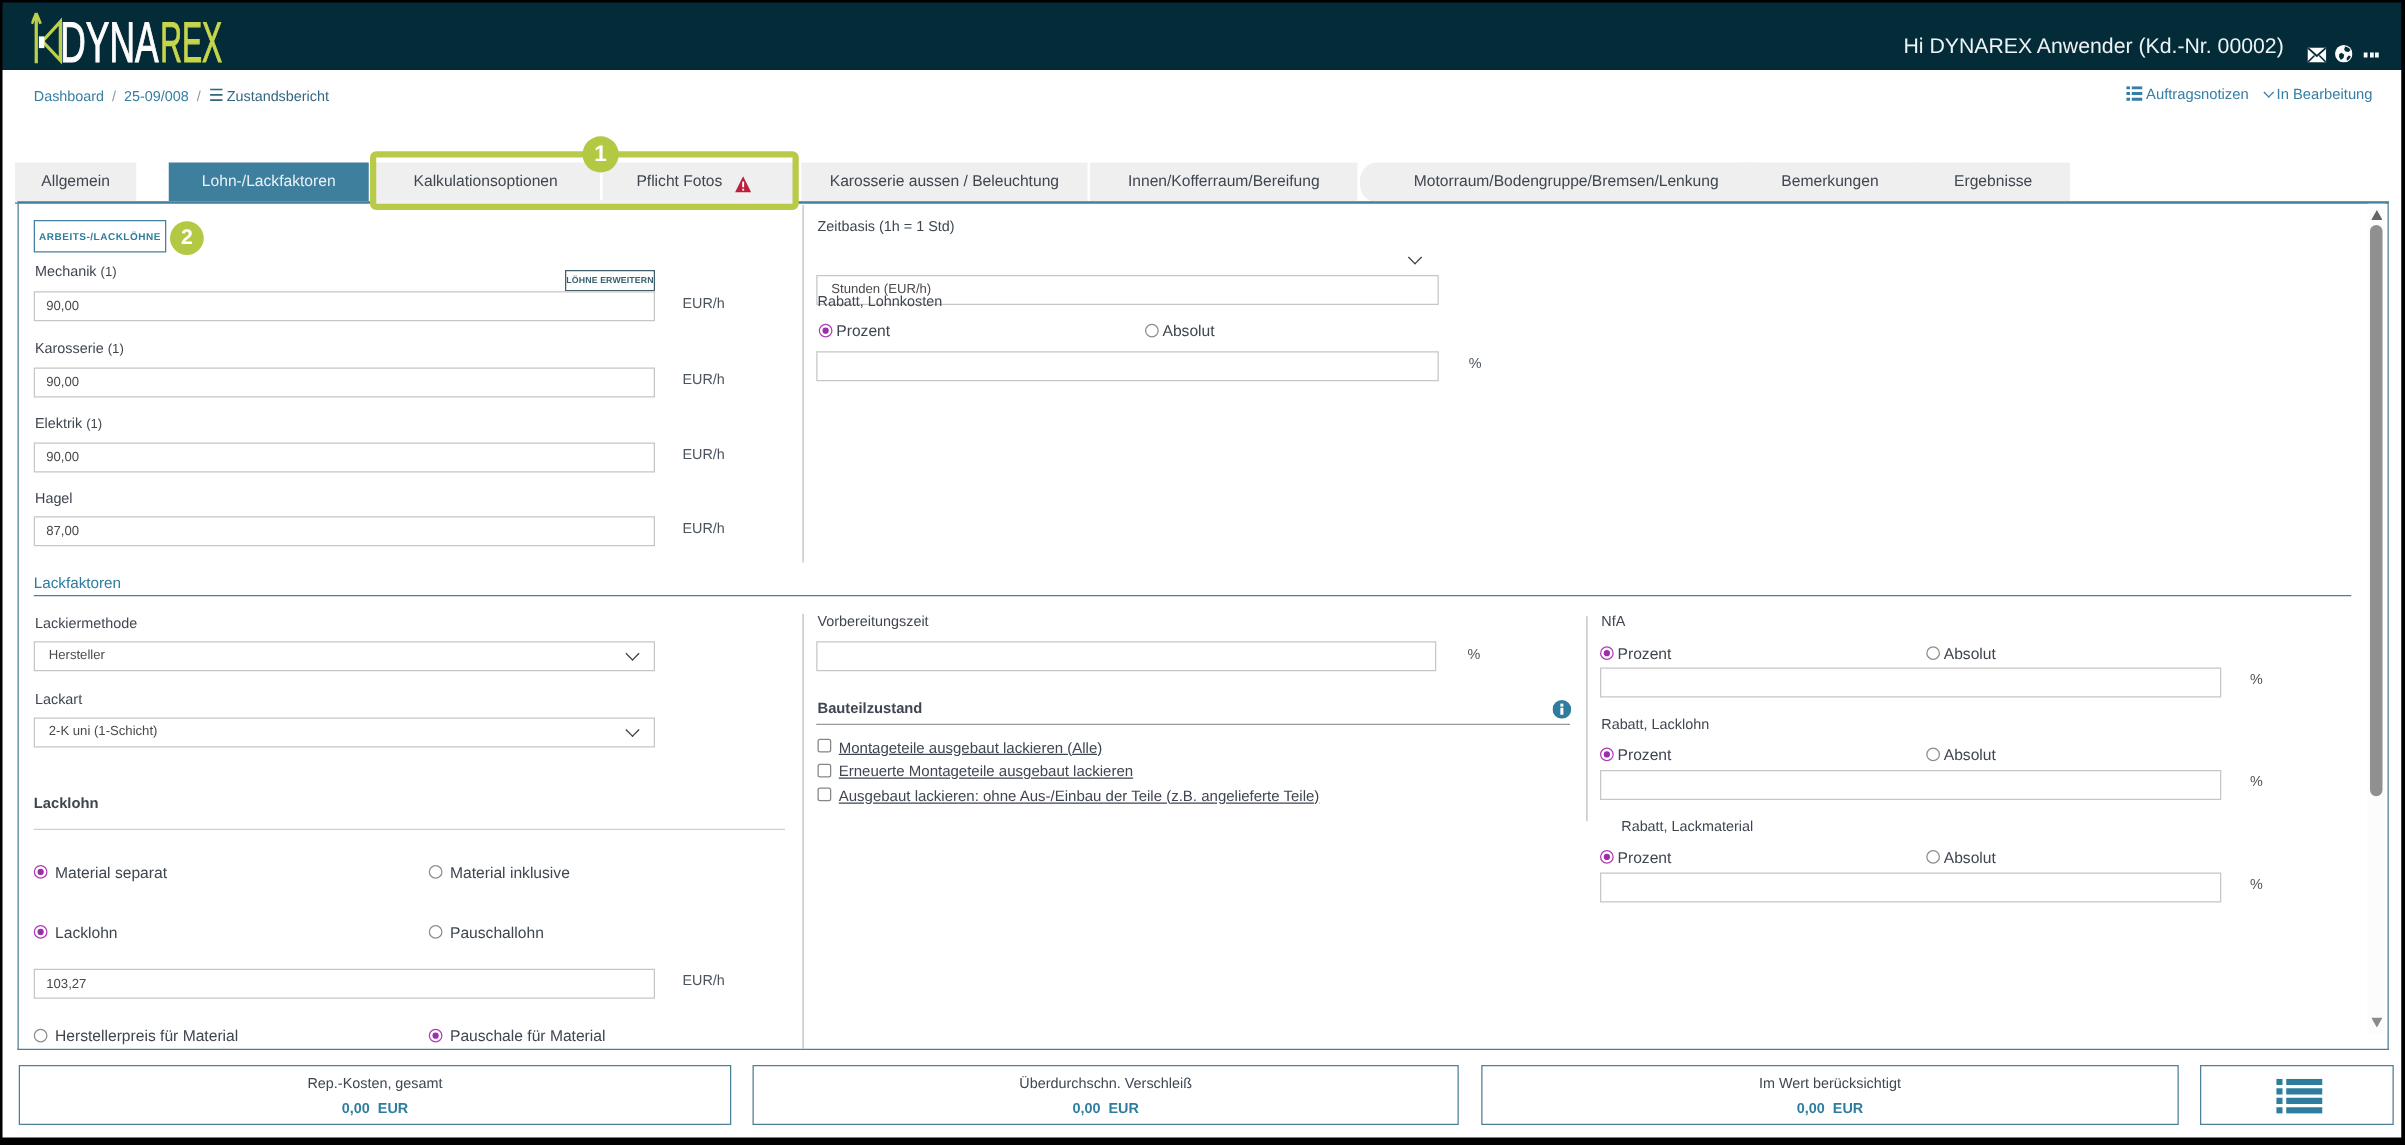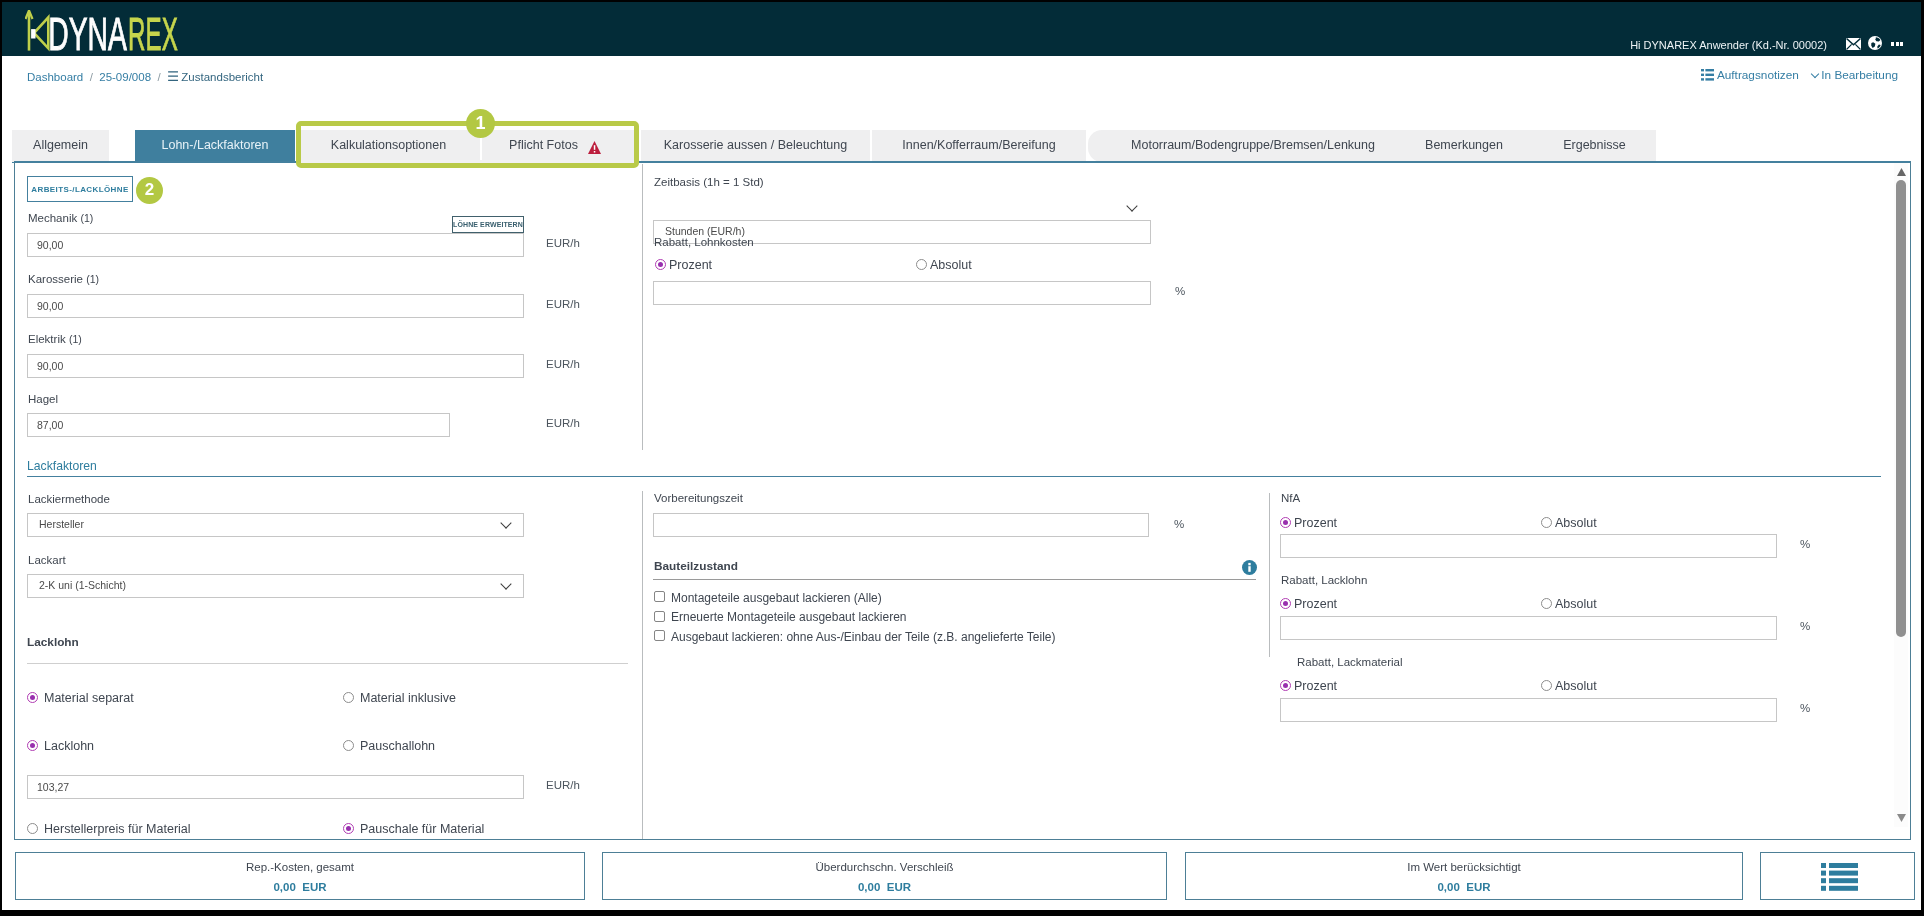--- a/index.html
+++ b/index.html
@@ -5,21 +5,21 @@
 <style>
   * { margin:0; padding:0; box-sizing:border-box; }
   html,body { width:1924px; height:916px; overflow:hidden; }
   body { background:#000; font-family:"Liberation Sans", sans-serif; position:relative; }
   .page { position:absolute; left:0; top:0; width:1924px; height:916px; background:#fff; overflow:hidden; }
   .frame { position:absolute; background:#010101; z-index:99; }
   .abs { position:absolute; }
 
   
   .header { position:absolute; left:0; top:0; width:100%; height:56px; background:#032c38; }
-  .hdr-user { position:absolute; right:97px; top:39px; color:#eef4f6; font-size:11px; }
+  .hdr-user { position:absolute; right:97px; top:27px; color:#eef4f6; font-size:17px; }
   
   .crumbs { position:absolute; left:27px; top:68px; font-size:11.5px; color:#8b9aa2; }
   .crumbs a { color:#357ea4; text-decoration:none; }
   .crumbs .cur { color:#33657f; }
   .topright { position:absolute; right:26px; top:68px; font-size:11.8px; color:#357ea4; }
 
   
   .tab { position:absolute; top:130px; height:32px; background:#efeff0; color:#3f4650;
          font-size:12.5px; line-height:31px; text-align:center; }
   .tab.active { background:#3f7f9e; color:#e8f3f8; }
@@ -43,21 +43,21 @@
   .hline { position:absolute; height:1px; }
   .bold15 { position:absolute; font-size:11.8px; font-weight:bold; color:#3f4650; }
 
   .radio { position:absolute; width:11px; height:11px; border-radius:50%;
            border:1px solid #8d8d8d; background:#fff; }
   .radio.on { border:1.5px solid #b13db3; }
   .radio.on::after { content:""; position:absolute; left:1.5px; top:1.5px; width:5px; height:5px;
            border-radius:50%; background:#992fae; }
   .rlabel { position:absolute; font-size:12.5px; color:#3f4650; white-space:nowrap; }
   .cbox { position:absolute; width:11px; height:11px; border:1px solid #858585; border-radius:2px; background:#fff; }
-  .clabel { position:absolute; font-size:12px; color:#3f4650; white-space:nowrap; }
+  .clabel { position:absolute; font-size:12px; color:#3f4650; white-space:nowrap;text-decoration:underline; }
 
   
   .hl1 { position:absolute; left:296px; top:121px; width:343px; height:47px;
          border:5px solid #b9ca48; border-radius:5px; z-index:6; }
   .badge { position:absolute; border-radius:50%; background:#b3c843; color:#fff;
            text-align:center; font-weight:bold; z-index:7; }
 
   
   .sumbox { position:absolute; top:852px; height:48px; border:1px solid #4d7f96; background:#fff; }
   .sumbox .t1 { position:absolute; top:8px; width:100%; text-align:center; font-size:11.5px; color:#3f4650; }
@@ -147,21 +147,21 @@
 
   <label class="f" style="left:28px; top:273px;">Karosserie <span style="font-size:10.5px;">(1)</span></label>
   <div class="inp" style="left:27px; top:294px; width:497px;">90,00</div>
   <div class="unit" style="left:546px; top:298px;">EUR/h</div>
 
   <label class="f" style="left:28px; top:333px;">Elektrik <span style="font-size:10.5px;">(1)</span></label>
   <div class="inp" style="left:27px; top:354px; width:497px;">90,00</div>
   <div class="unit" style="left:546px; top:358px;">EUR/h</div>
 
   <label class="f" style="left:28px; top:393px;">Hagel</label>
-  <div class="inp" style="left:27px; top:413px; width:423px;">87,00</div>
+  <div class="inp" style="left:27px; top:413px; width:497px;">87,00</div>
   <div class="unit" style="left:546px; top:417px;">EUR/h</div>
 
   <div class="vdiv" style="left:642px; top:164px; height:286px;"></div>
   <label class="f" style="left:654px; top:176px;">Zeitbasis (1h = 1 Std)</label>
   <div class="sel" style="left:653px; top:196px; width:498px;margin-top:24px;">Stunden (EUR/h)</div>
   <div class="chev" style="left:1128px; top:202px;"></div>
   <label class="f" style="left:654px; top:236px;">Rabatt, Lohnkosten</label>
   <div class="radio on" style="left:655px; top:259px;"></div>
   <div class="rlabel" style="left:669px; top:257.5px;">Prozent</div>
   <div class="radio" style="left:916px; top:259px;"></div>

